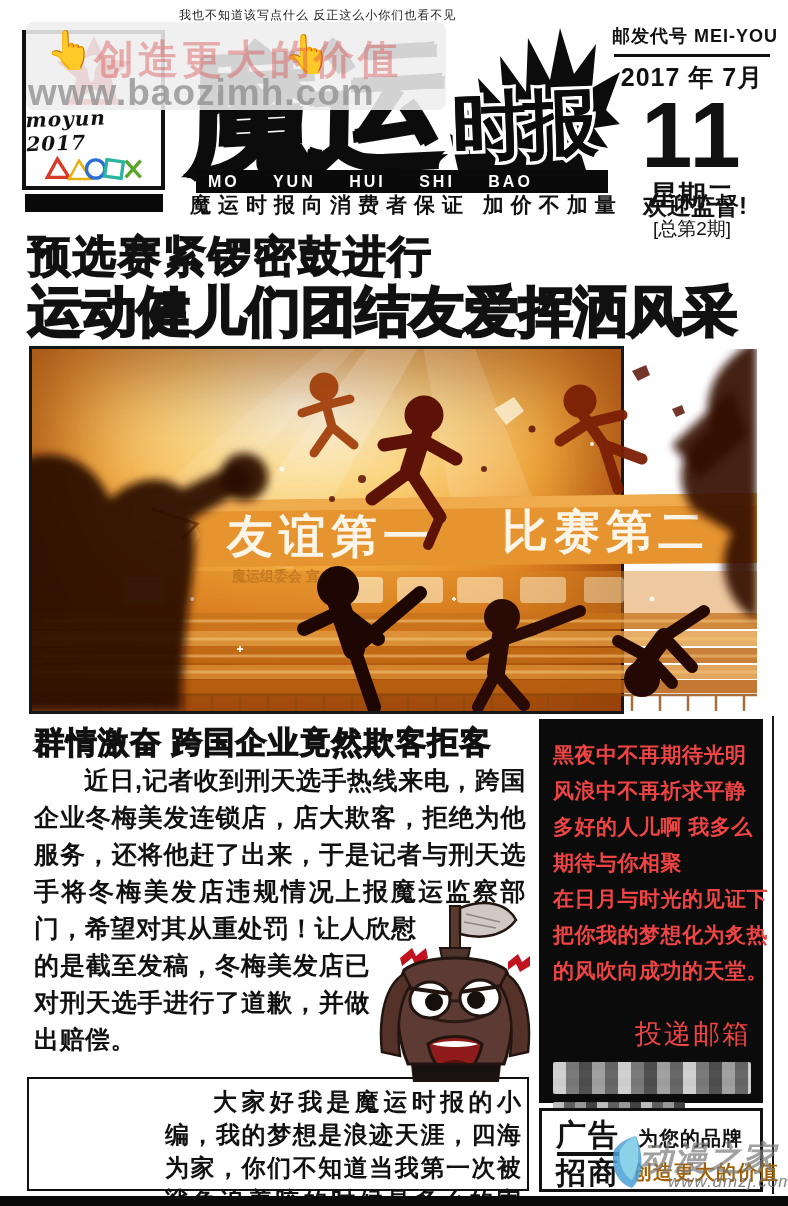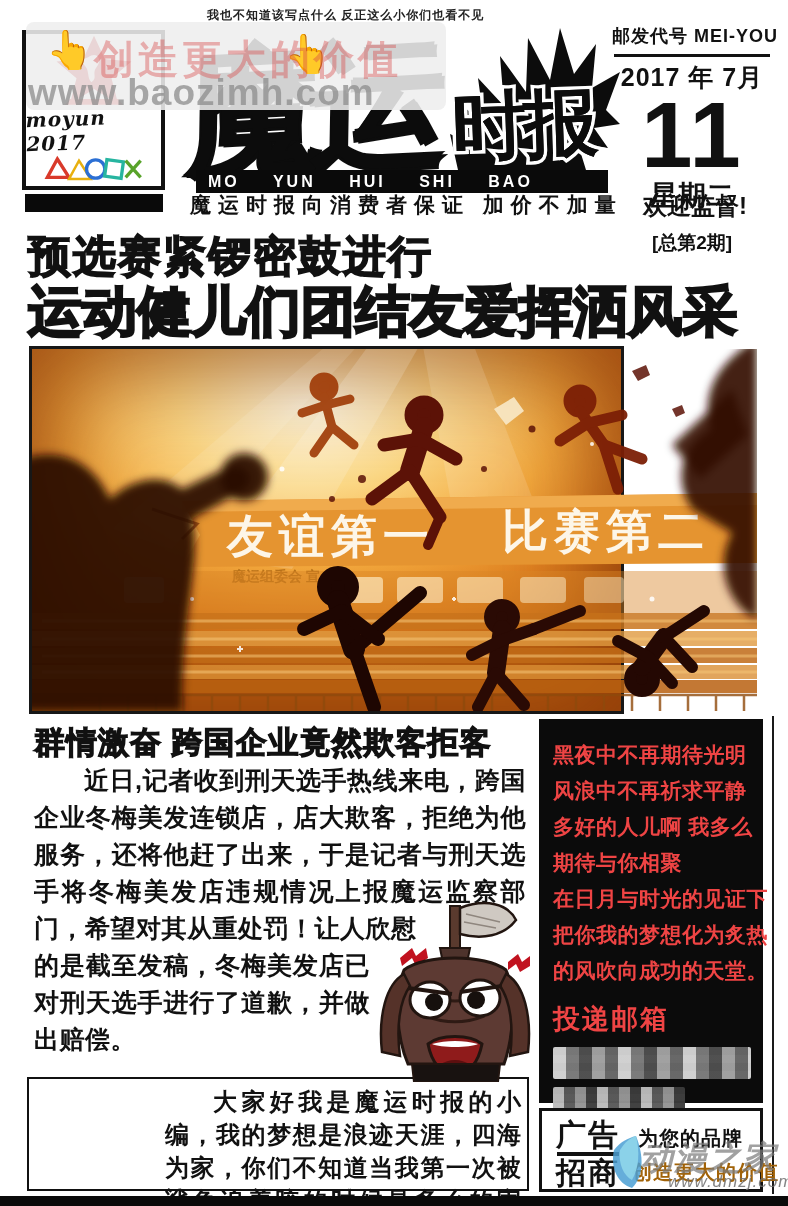--- a/index.html
+++ b/index.html
@@ -2,21 +2,21 @@
 <html><head>
 <meta charset="utf-8">
 <style>
   html,body{margin:0;padding:0;background:#e8e8e8;}
   *{box-sizing:border-box;}
   #page{position:relative;width:788px;height:1206px;background:#ffffff;overflow:hidden;
         font-family:"Liberation Sans","DejaVu Sans",sans-serif;color:#111;}
   .abs{position:absolute;}
 
   
-  .top-note{left:207px;top:7px;font-size:12px;font-weight:700;color:#222;letter-spacing:1px;}
+  .top-note{left:179px;top:7px;font-size:12px;font-weight:400;color:#222;letter-spacing:1px;}
   .logo-box{left:22px;top:30px;width:143px;height:160px;border:4px solid #111;background:#fff;
             display:flex;flex-direction:column;align-items:center;justify-content:flex-end;padding-bottom:4px;}
   .moyun-name{font-size:20px;font-weight:700;font-family:"DejaVu Serif",serif;font-style:italic;letter-spacing:1px;color:#111;transform:rotate(-2deg);}
   .black-bar-left{left:25px;top:194px;width:138px;height:18px;background:#0a0a0a;}
 
   .masthead-callig{left:186px;top:38px;font-size:138px;line-height:1;font-weight:900;
       font-family:"DejaVu Serif","Liberation Serif",serif;color:#0c0c0c;letter-spacing:-14px;
       transform:rotate(-3deg) skewX(-4deg);text-shadow:3px 3px 0 #0c0c0c,-2px 2px 0 #0c0c0c;}
   .shibao{left:452px;top:88px;font-size:74px;line-height:1;font-weight:900;color:#0c0c0c;
       -webkit-text-stroke:7px #fff;paint-order:stroke;text-shadow:0 0 0 #000;letter-spacing:-2px;
@@ -24,21 +24,21 @@
   .shibao-inner{position:relative;z-index:3;}
   .romaji-strip{left:196px;top:170px;width:412px;height:23px;background:#0a0a0a;color:#fff;
       font-size:16px;font-weight:700;letter-spacing:3px;word-spacing:26px;display:flex;align-items:center;padding-left:12px;}
 
   .info-col{left:612px;top:24px;width:160px;text-align:center;}
   .postal{font-size:18px;font-weight:700;letter-spacing:1px;white-space:nowrap;}
   .info-rule{width:156px;height:3px;background:#111;margin:6px auto 4px auto;}
   .date-line{font-size:25px;font-weight:800;letter-spacing:1px;white-space:nowrap;}
   .day-num{font-size:92px;font-weight:900;line-height:0.9;letter-spacing:2px;}
   .weekday{font-size:28px;font-weight:900;margin-top:0;}
-  .issue{font-size:19px;font-weight:700;margin-top:15px;}
+  .issue{font-size:19px;font-weight:400;margin-top:1px;}
   .supervise{left:620px;top:190px;width:150px;font-size:24px;font-weight:700;text-align:center;white-space:nowrap;}
   .slogan{left:190px;top:191px;width:425px;font-size:21px;font-weight:700;letter-spacing:7px;white-space:nowrap;}
 
   
   .wm-top{left:26px;top:22px;width:420px;height:88px;background:rgba(238,238,238,0.88);
           border-radius:8px;z-index:5;overflow:hidden;}
   .wm-red{position:absolute;left:68px;top:10px;font-size:40px;font-weight:900;color:rgba(215,70,70,0.40);letter-spacing:4px;white-space:nowrap;}
   .wm-gray{position:absolute;left:2px;top:50px;font-size:37px;font-weight:700;color:rgba(140,140,140,0.75);letter-spacing:1px;white-space:nowrap;}
   .wm-finger{position:absolute;font-size:38px;}
   .wm-finger.f1{left:20px;top:6px;}
@@ -64,21 +64,21 @@
   .art-body{left:34px;top:762px;width:492px;font-size:25px;font-weight:700;line-height:37px;
             text-align:justify;letter-spacing:0.5px;}
   .art-body p{margin:0;}
   .art-body .p1{text-indent:2em;}
   .art-body .p2{width:336px;}
   .xingtian{left:366px;top:896px;width:178px;height:186px;z-index:4;}
 
   
   .side-black{left:539px;top:719px;width:224px;height:384px;background:#0b0b0b;color:#ef4444;padding:18px 12px 0 14px;}
   .poem{font-size:21px;font-weight:600;line-height:36px;letter-spacing:0.5px;white-space:nowrap;}
-  .mail-title{font-size:27px;font-weight:700;letter-spacing:2px;margin-top:12px;}
+  .mail-title{font-size:27px;font-weight:400;letter-spacing:2px;margin-top:27px;text-align:right;}
   .mosaic{margin-top:10px;height:32px;width:198px;border-radius:2px;filter:blur(0.6px);
      background-image:
        repeating-linear-gradient(90deg, rgba(215,215,215,.95) 0 13px, rgba(125,125,125,.95) 13px 26px, rgba(80,80,80,.95) 26px 39px, rgba(165,165,165,.95) 39px 52px, rgba(105,105,105,.95) 52px 65px),
        repeating-linear-gradient(0deg, rgba(255,255,255,.35) 0 8px, rgba(0,0,0,.35) 8px 16px);}
   .mosaic.m2{width:132px;height:28px;margin-top:8px;
      background-image:
        repeating-linear-gradient(90deg, rgba(190,190,190,.95) 0 11px, rgba(90,90,90,.95) 11px 22px, rgba(150,150,150,.95) 22px 33px, rgba(60,60,60,.95) 33px 44px),
        repeating-linear-gradient(0deg, rgba(255,255,255,.3) 0 7px, rgba(0,0,0,.3) 7px 14px);}
 
   .ad-box{left:539px;top:1108px;width:224px;height:84px;border:3px solid #111;background:#fff;padding:14px 8px;}

